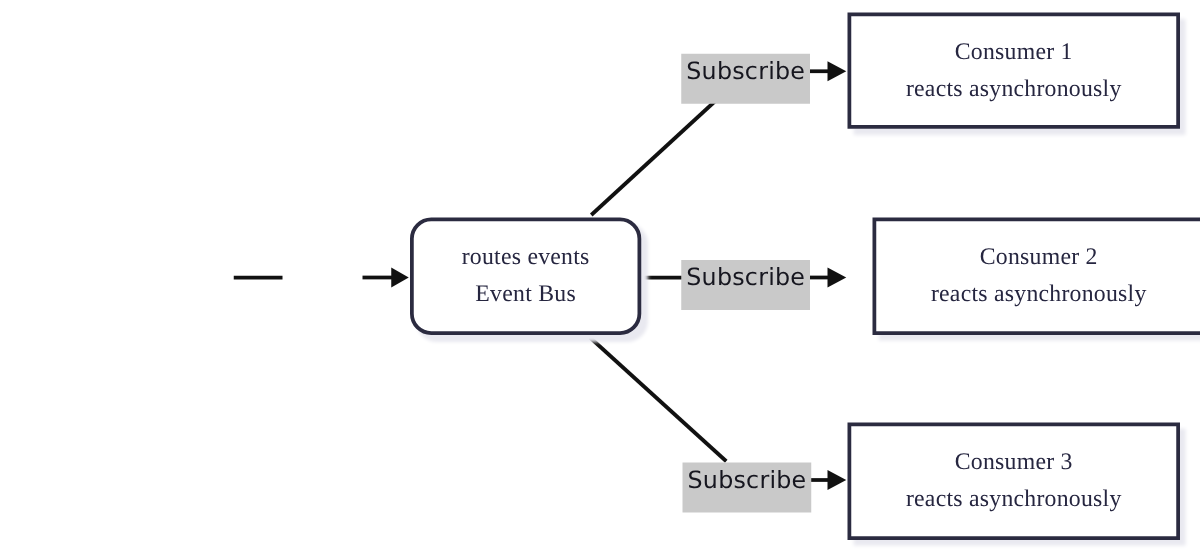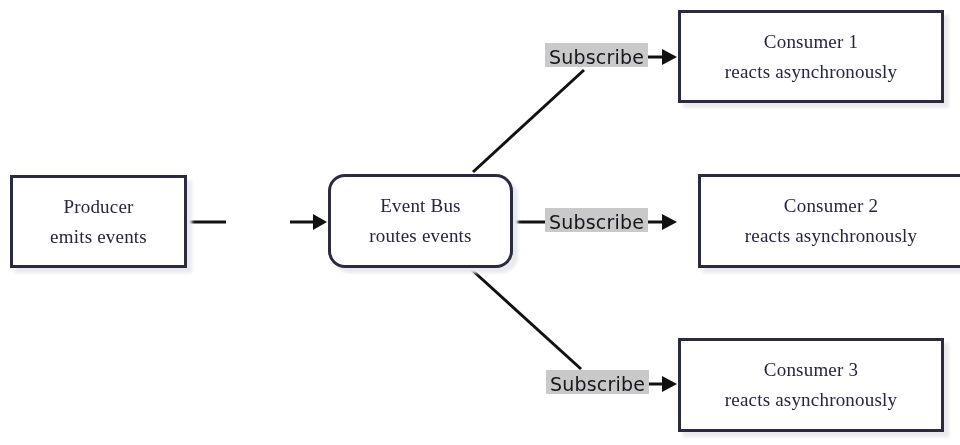--- a/index.html
+++ b/index.html
@@ -45,21 +45,21 @@
   .node-consumer1 { left: 678px; top: 10px;  width: 266px; height: 93px; }
   .node-consumer2 { left: 678px; top: 174px; width: 266px; height: 94px; margin-left: 20px; }
   .node-consumer3 { left: 678px; top: 338px; width: 266px; height: 94px; }
 
   .edge-label {
     position: absolute;
     background: #c9c9c9;
     color: #16161f;
     font-size: 19px;
     line-height: 28px;
-    height: 24px;
+    height: 40px;
     padding: 0 4px;
     letter-spacing: 0.2px;
     white-space: nowrap;
   }
   .label-publish    { left: 221px; top: 208px; }
   .label-subscribe1 { left: 545px; top: 43px; }
   .label-subscribe2 { left: 545px; top: 208px; }
   .label-subscribe3 { left: 546px; top: 370px; }
 
   .connectors line    { stroke: #111111; stroke-width: 3; }
@@ -86,28 +86,24 @@
 
     <line x1="641" y1="222" x2="663" y2="222"></line>
     <polygon points="662,214 662,230 677,222"></polygon>
 
     <line x1="472" y1="270" x2="581" y2="369"></line>
 
     <line x1="642" y1="384" x2="663" y2="384"></line>
     <polygon points="662,376 662,392 677,384"></polygon>
   </svg>
 
-  <div class="node node-producer">
-    <span>Producer</span>
-    <span>emits events</span>
-  </div>
 
   <div class="node rounded node-event-bus">
+    <span>routes events</span>
     <span>Event Bus</span>
-    <span>routes events</span>
   </div>
 
   <div class="node node-consumer1">
     <span>Consumer 1</span>
     <span>reacts asynchronously</span>
   </div>
 
   <div class="node node-consumer2">
     <span>Consumer 2</span>
     <span>reacts asynchronously</span>

